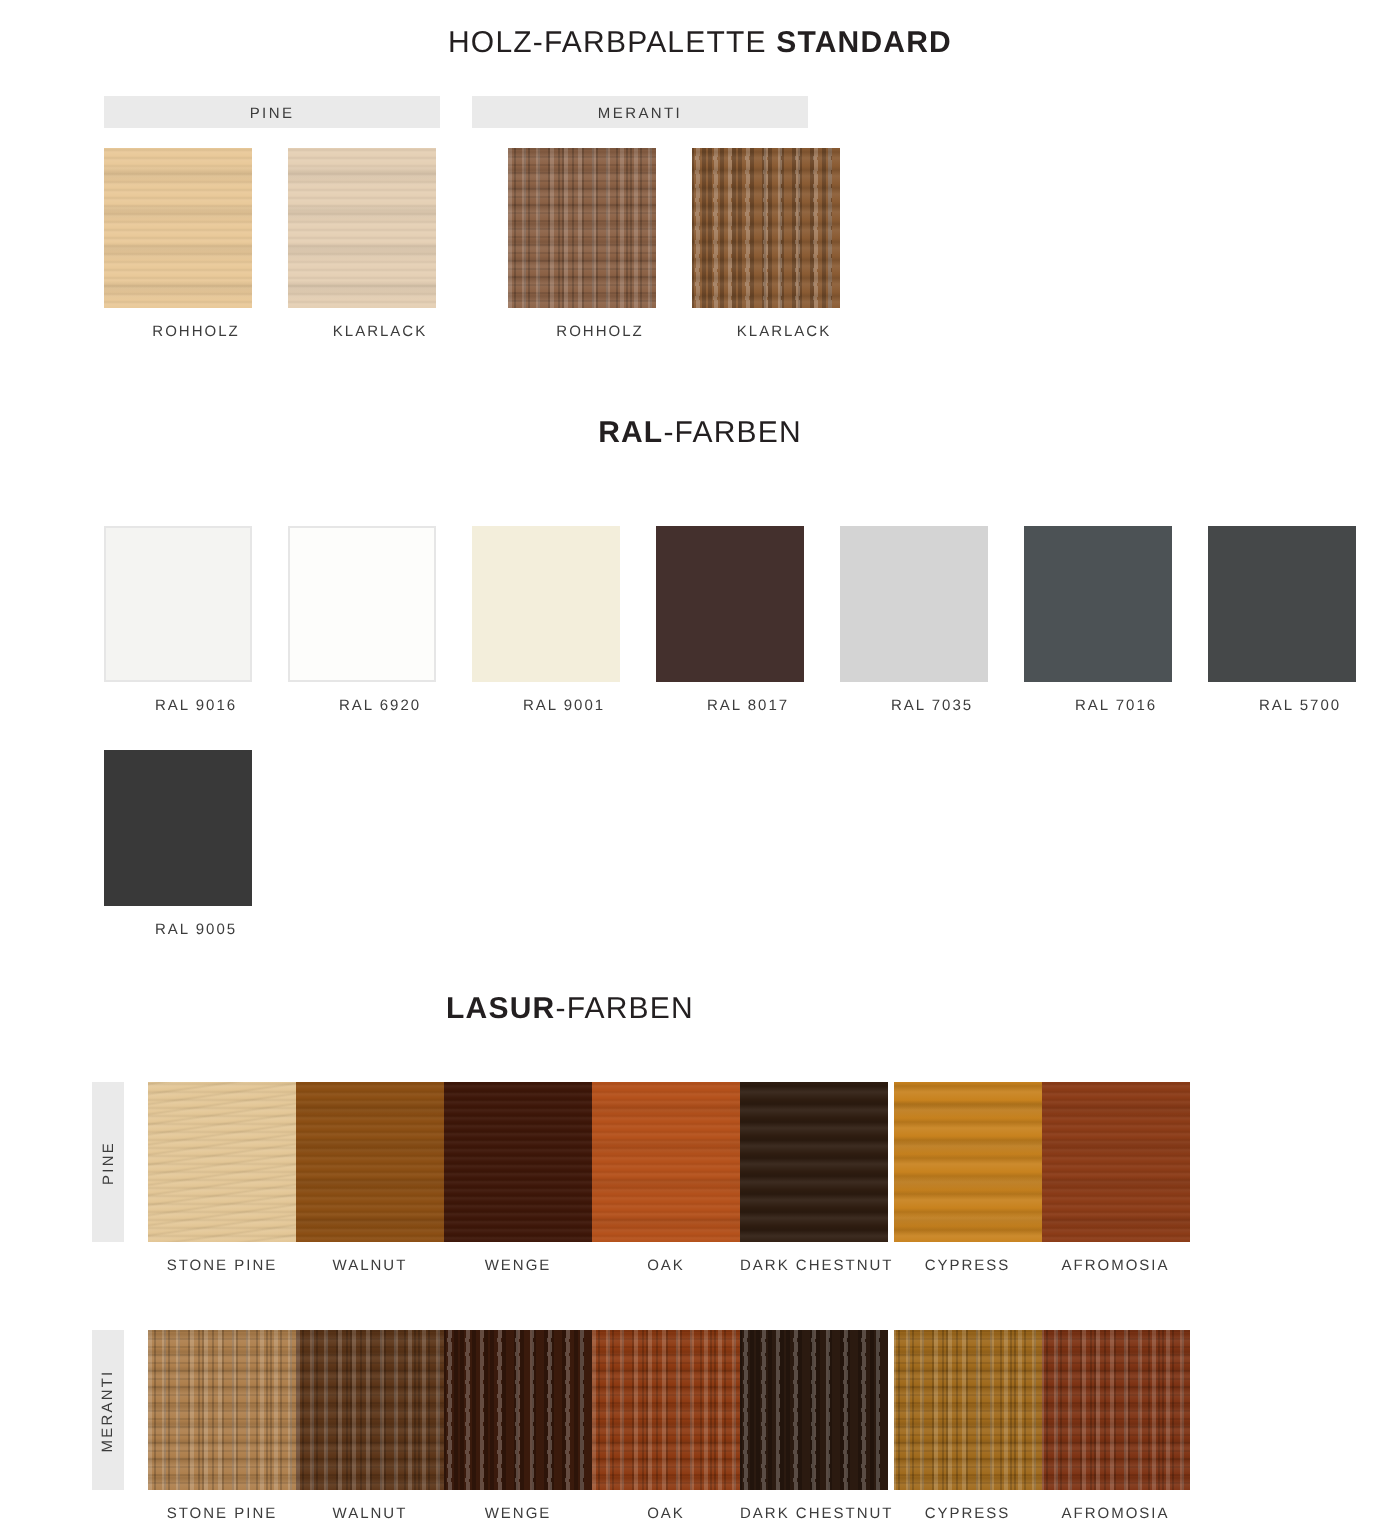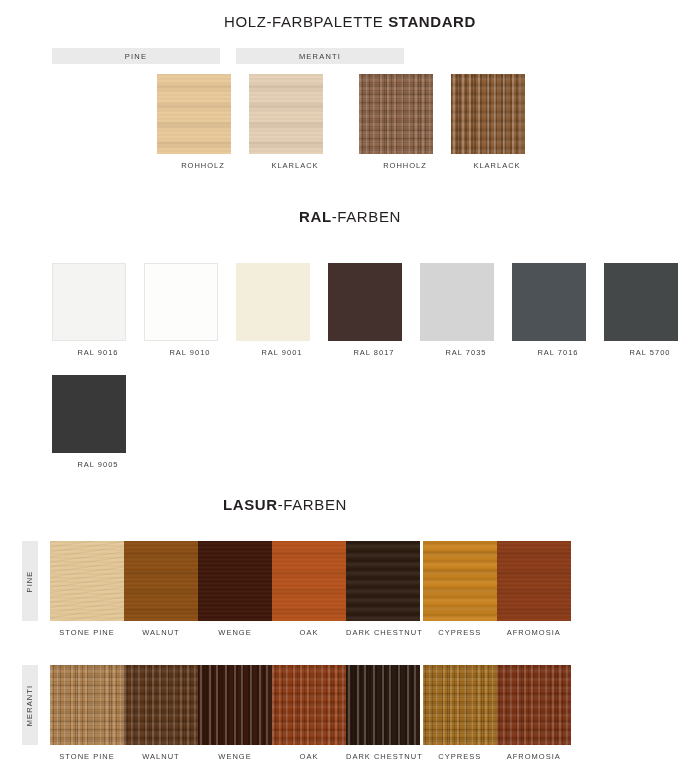--- a/index.html
+++ b/index.html
@@ -47,39 +47,39 @@
     margin-left: 52px; width: 404px;
     display: flex; gap: 16px;
   }
   .wood-head {
     width: 168px; height: 16px;
     background: #eaeaea;
     display: flex; align-items: center; justify-content: center;
     font-size: 7.5px; letter-spacing: 1.2px; color: #3c3c3c;
   }
   .wood-row {
-    margin-top: 10px;
-    display: flex; gap: 0px; justify-content: center;
+    margin-left: 52px; margin-top: 10px;
+    display: flex; gap: 0px;
   }
   .wood-cell { width: 92px; }
   .wood-cell .swatch { width: 74px; height: 80px; }
   .wood-cell.gap-left { margin-left: 18px; }
 
   
   .ral-section { position: absolute; left: 0; top: 208px; width: 700px; }
   .ral-grid {
     margin-left: 52px; margin-top: 38px;
     display: flex; flex-wrap: wrap;
   }
   .ral-cell { width: 92px; margin-bottom: 18px; }
   .ral-cell .swatch { width: 74px; height: 78px; }
 
   
   .lasur-section { position: absolute; left: 0; top: 496px; width: 570px; }
-  .lasur-block { margin-top: 28px; }
+  .lasur-block { margin-top: 28px; padding-left: 24px; }
   .lasur-row {
     display: flex; align-items: flex-start;
     margin-left: 22px;
   }
   .side-tab {
     width: 16px; height: 80px;
     background: #eaeaea;
     display: flex; align-items: center; justify-content: center;
     margin-right: 12px; flex: none;
   }
@@ -210,21 +210,21 @@
       <span class="strong">RAL</span><span>-FARBEN</span>
     </div>
 
     <div class="ral-grid">
       <div class="ral-cell">
         <div class="swatch border-thin" style="background:#F4F4F2;"></div>
         <div class="swatch-label">RAL 9016</div>
       </div>
       <div class="ral-cell">
         <div class="swatch border-thin" style="background:#FDFDFB;"></div>
-        <div class="swatch-label">RAL 9010</div>
+        <div class="swatch-label">RAL 6920</div>
       </div>
       <div class="ral-cell">
         <div class="swatch" style="background:#F3EEDB;"></div>
         <div class="swatch-label">RAL 9001</div>
       </div>
       <div class="ral-cell">
         <div class="swatch" style="background:#44302D;"></div>
         <div class="swatch-label">RAL 8017</div>
       </div>
       <div class="ral-cell">

